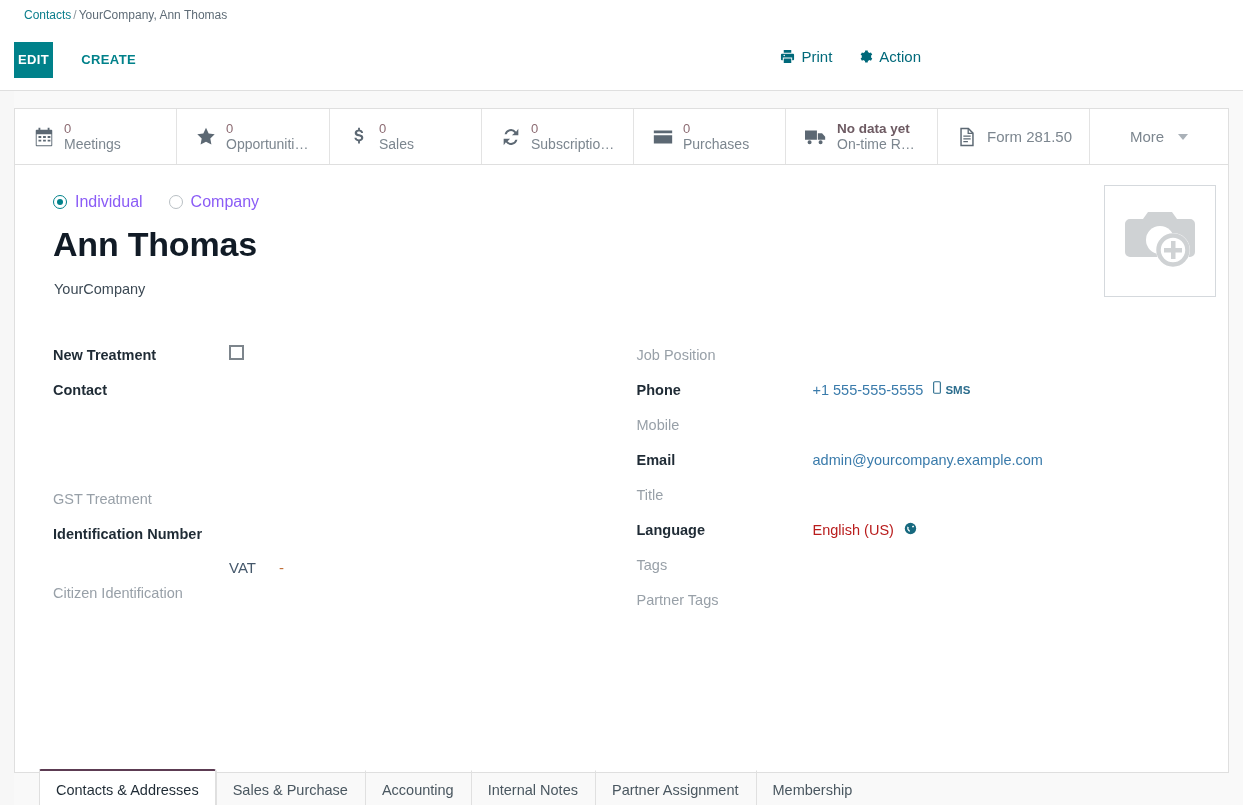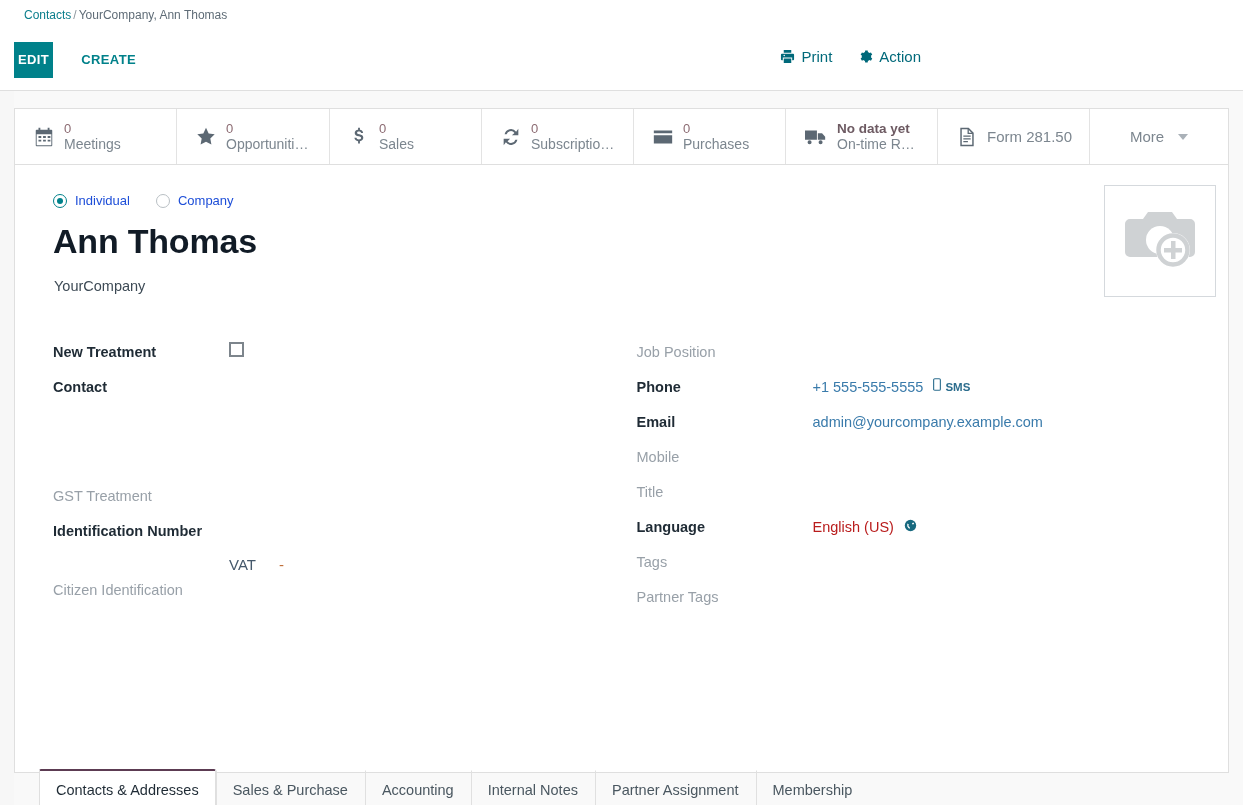--- a/index.html
+++ b/index.html
@@ -93,21 +93,21 @@
   .radio-dot {
     width: 14px; height: 14px; border-radius: 50%;
     border: 1px solid #00818a; background: #ffffff; position: relative; flex:none;
   }
   .radio-dot.checked { border: 1px solid #00818a; }
   .radio-dot.checked::after {
     content: ''; position: absolute; left: 3px; top: 3px;
     width: 6px; height: 6px; border-radius: 50%; background: #00818a;
   }
   .radio-dot.empty { border: 1px solid #b9bfc4; }
-  .radio-label { font-size: 13px; color: #1d4ed8; }
+  .radio-label { font-size: 16px; color: #8b5cf6; }
 
   .record-name {
     margin: 12px 0 0 14px; font-size: 34px; font-weight: bold;
     color: #111b26; line-height: 42px; letter-spacing: -0.2px;
   }
   .record-sub { margin: 16px 0 0 15px; font-size: 14.5px; color: #3d4a55; }
 
   .avatar-box {
     position: absolute; right: 12px; top: 20px;
     width: 112px; height: 112px; border: 1px solid #d5d9dd; background: #fff;
@@ -376,27 +376,27 @@
                   <svg width="8" height="13" viewBox="0 0 10 16">
                       <rect x="0.8" y="0.8" width="8.4" height="14.4" rx="1.4" fill="none" stroke="#2d6e8e" stroke-width="1.4"></rect>
                     </svg>
                 </span>
                 <span>SMS</span>
               </span>
             </span>
           </div>
 
           <div class="fld">
+            <span class="fld-label dim">Mobile</span>
+            <span class="fld-value"></span>
+          </div>
+
+          <div class="fld">
             <span class="fld-label">Email</span>
             <span class="fld-value link">admin@yourcompany.example.com</span>
-          </div>
-
-          <div class="fld">
-            <span class="fld-label dim">Mobile</span>
-            <span class="fld-value"></span>
           </div>
 
 
           <div class="fld">
             <span class="fld-label dim">Title</span>
             <span class="fld-value"></span>
           </div>
 
           <div class="fld">
             <span class="fld-label">Language</span>

